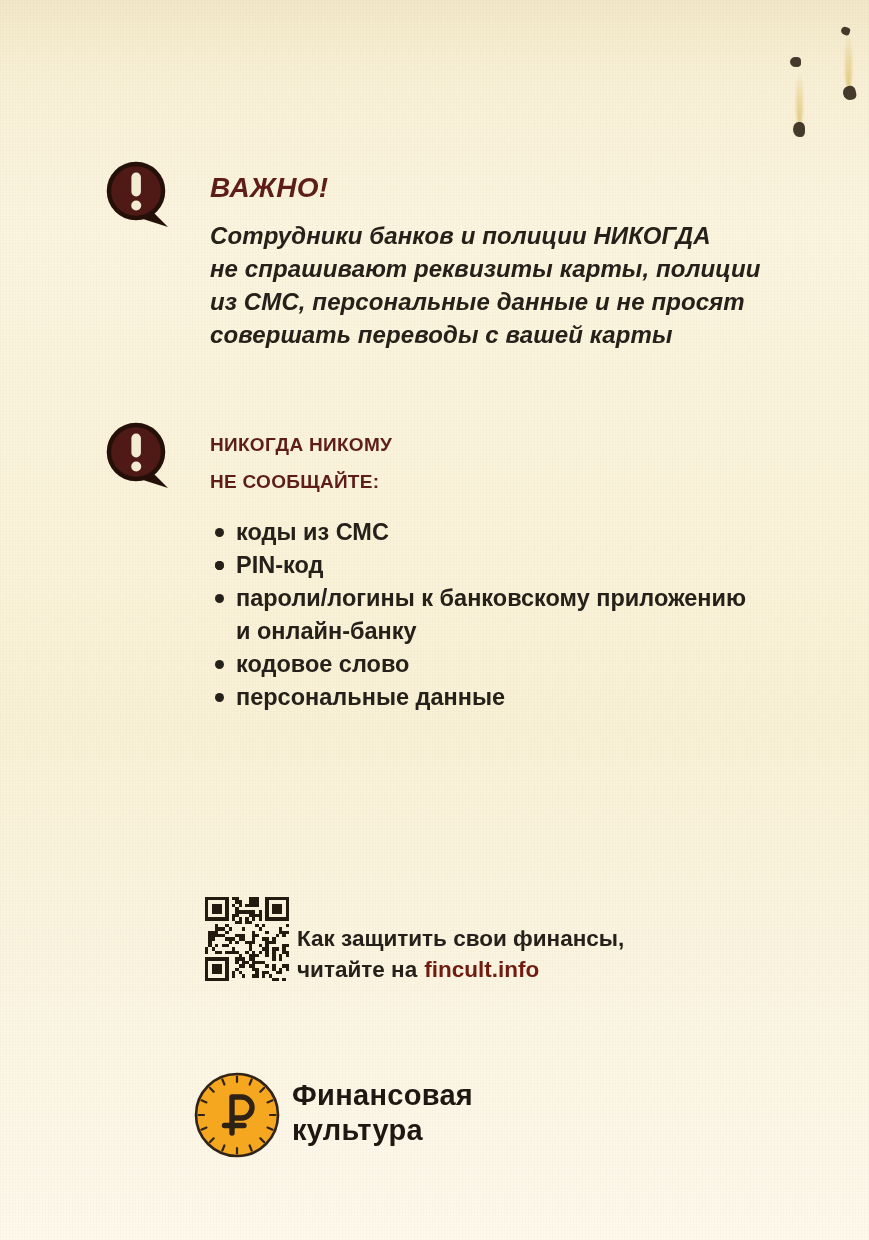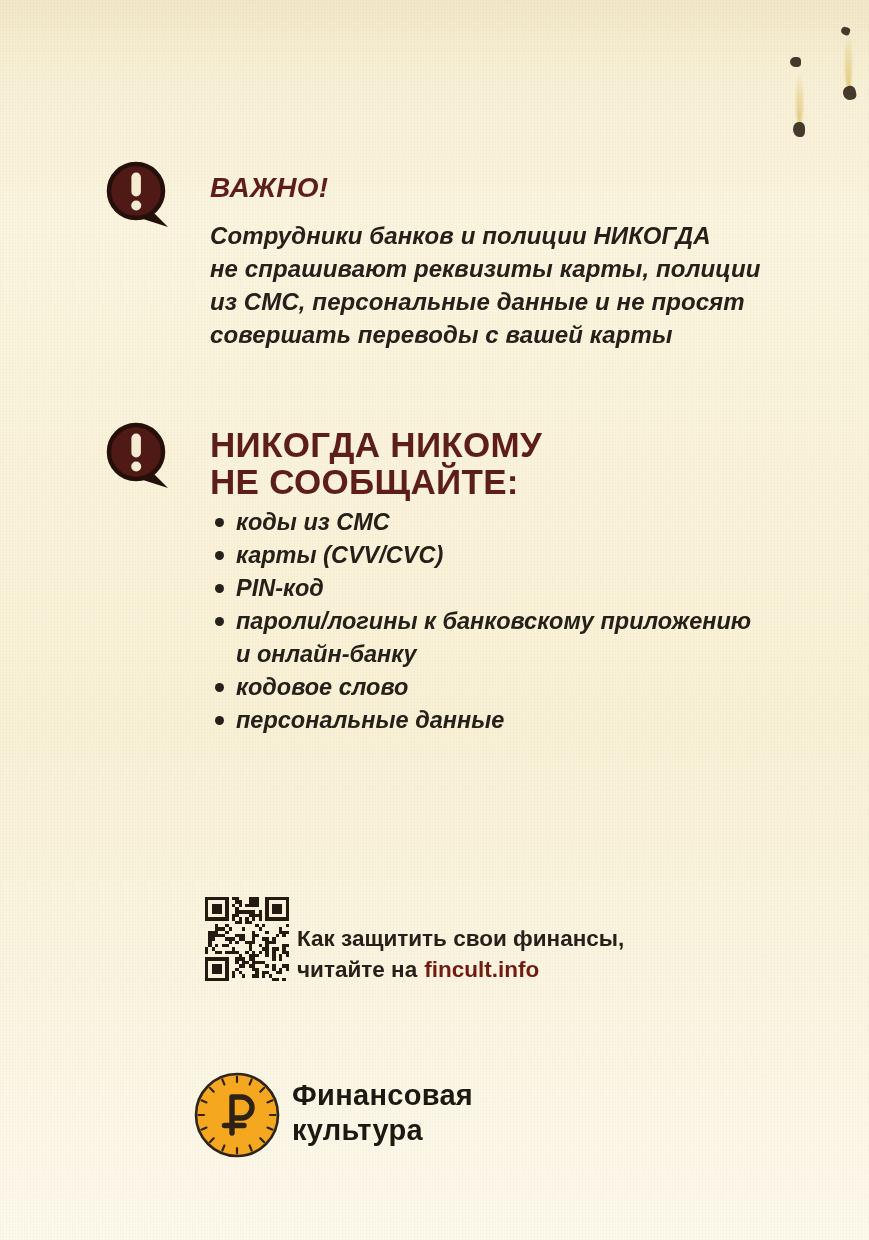--- a/index.html
+++ b/index.html
@@ -40,24 +40,24 @@
     color:#5d1e17;letter-spacing:.3px;
   }
   .body-lines div{
     font-size:24px;line-height:33px;font-weight:bold;
     color:#26201a;letter-spacing:.1px;white-space:nowrap;
   }
 
   .blk-never{left:103px;top:420px;width:620px;}
   .blk-never .content{position:absolute;left:107px;top:6px;width:500px;}
   .h2-lines div{
-    font-size:35px;line-height:37px;font-weight:bold;
+    font-size:19px;line-height:37px;font-weight:bold;
     color:#5d1e17;letter-spacing:.3px;white-space:nowrap;
   }
-  ul.never-list{list-style:none;margin:6px 0 0 0;padding:0;font-style:italic;}
+  ul.never-list{list-style:none;margin:16px 0 0 0;padding:0;}
   ul.never-list li{position:relative;padding-left:26px;margin:0;}
   ul.never-list .dot{
     position:absolute;left:5px;top:12px;width:9px;height:9px;border-radius:50%;
     background:#26201a;
   }
   ul.never-list li div{
     font-size:23.5px;line-height:33px;font-weight:bold;
     color:#26201a;white-space:nowrap;
   }
 
@@ -125,21 +125,20 @@
         <div>НЕ СООБЩАЙТЕ:</div>
       </div>
       <ul class="never-list">
         <li>
           <span class="dot"></span>
           <div>коды из СМС</div>
           <div></div>
         </li>
         <li>
           <span class="dot"></span>
-          <div>карты (CVV/CVC)</div>
         </li>
         <li>
           <span class="dot"></span>
           <div>PIN-код</div>
           <div></div>
         </li>
         <li>
           <span class="dot"></span>
           <div>пароли/логины к банковскому приложению</div>
           <div>и онлайн-банку</div>

